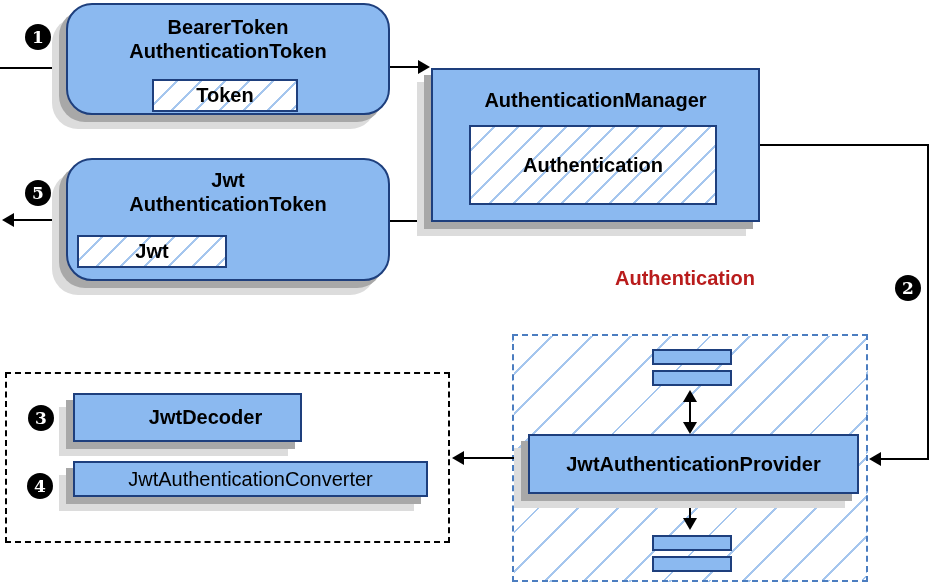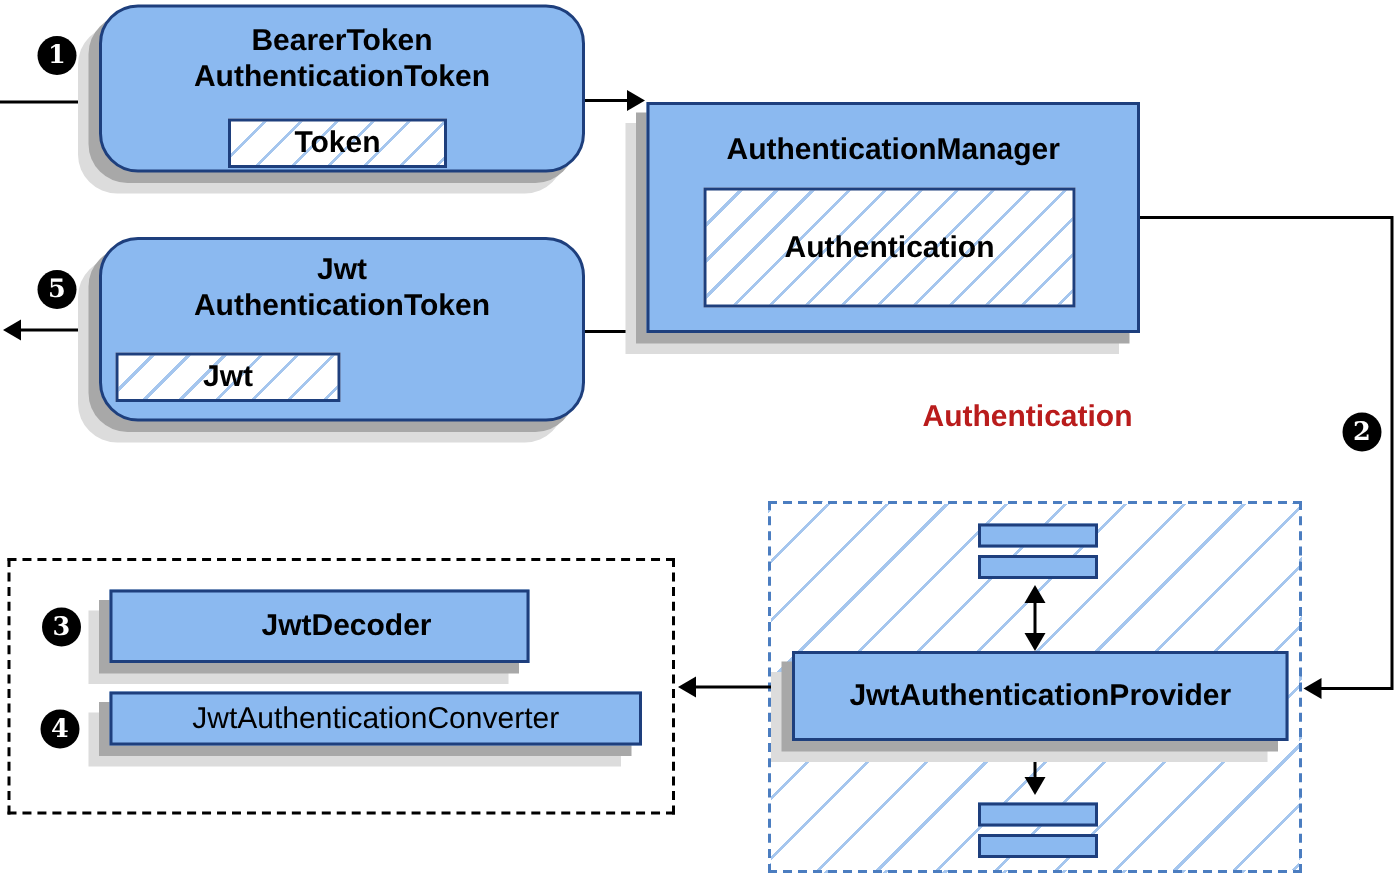--- a/index.html
+++ b/index.html
@@ -129,21 +129,21 @@
       <span>AuthenticationToken</span>
     </div>
     <div class="chip hatch-sm" style="left:9px; top:75px; width:150px; height:33px;">Jwt</div>
   </div>
 
   <div class="node flex-center" style="left:528px; top:434px; width:331px; height:60px; font-weight:bold; font-size:20px;">JwtAuthenticationProvider</div>
 
   <div style="position:absolute; left:5px; top:372px; width:445px; height:171px; box-sizing:border-box;
               border:2px dashed #000; z-index:1;"></div>
 
-  <div class="node flex-center" style="left:73px; top:393px; width:280px; height:49px; font-weight:bold; font-size:20px;padding-left:36px;">JwtDecoder</div>
+  <div class="node flex-center" style="left:73px; top:393px; width:229px; height:49px; font-weight:bold; font-size:20px;padding-left:36px;">JwtDecoder</div>
 
   <div class="node flex-center" style="left:73px; top:461px; width:355px; height:36px; font-weight:normal; font-size:20px;">JwtAuthenticationConverter</div>
 
   <div class="badge" style="left:25px;  top:24px;">1</div>
   <div class="badge" style="left:895px; top:275px;">2</div>
   <div class="badge" style="left:28px;  top:405px;">3</div>
   <div class="badge" style="left:27px;  top:473px;">4</div>
   <div class="badge" style="left:25px;  top:180px;">5</div>
 
 </div>

